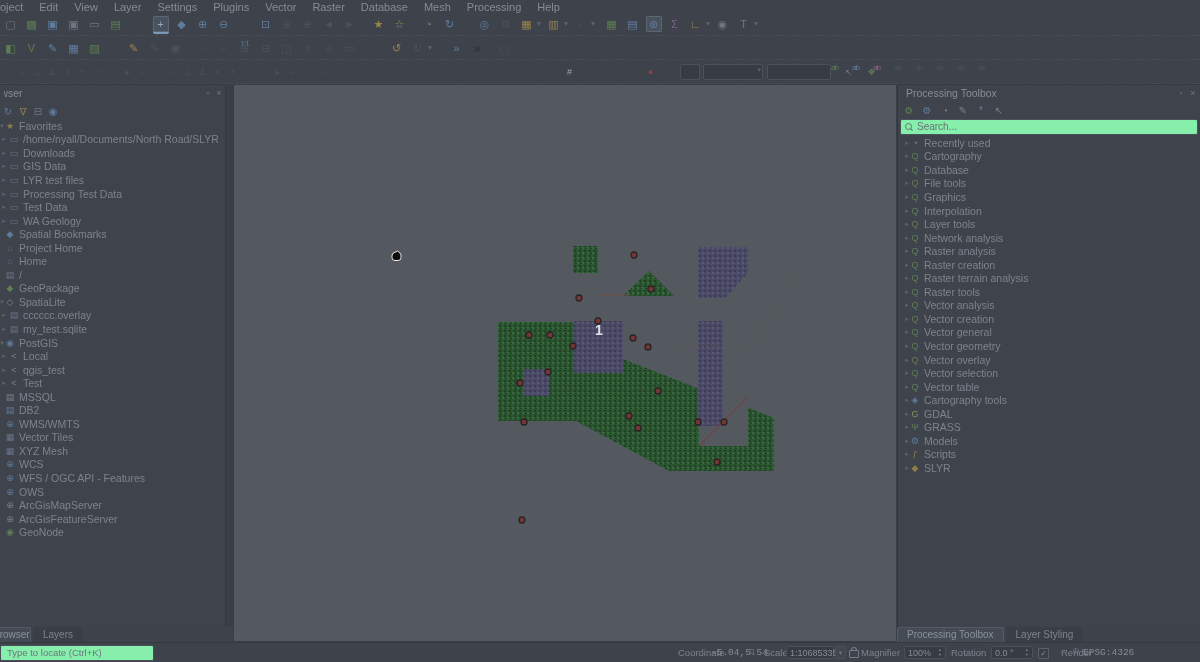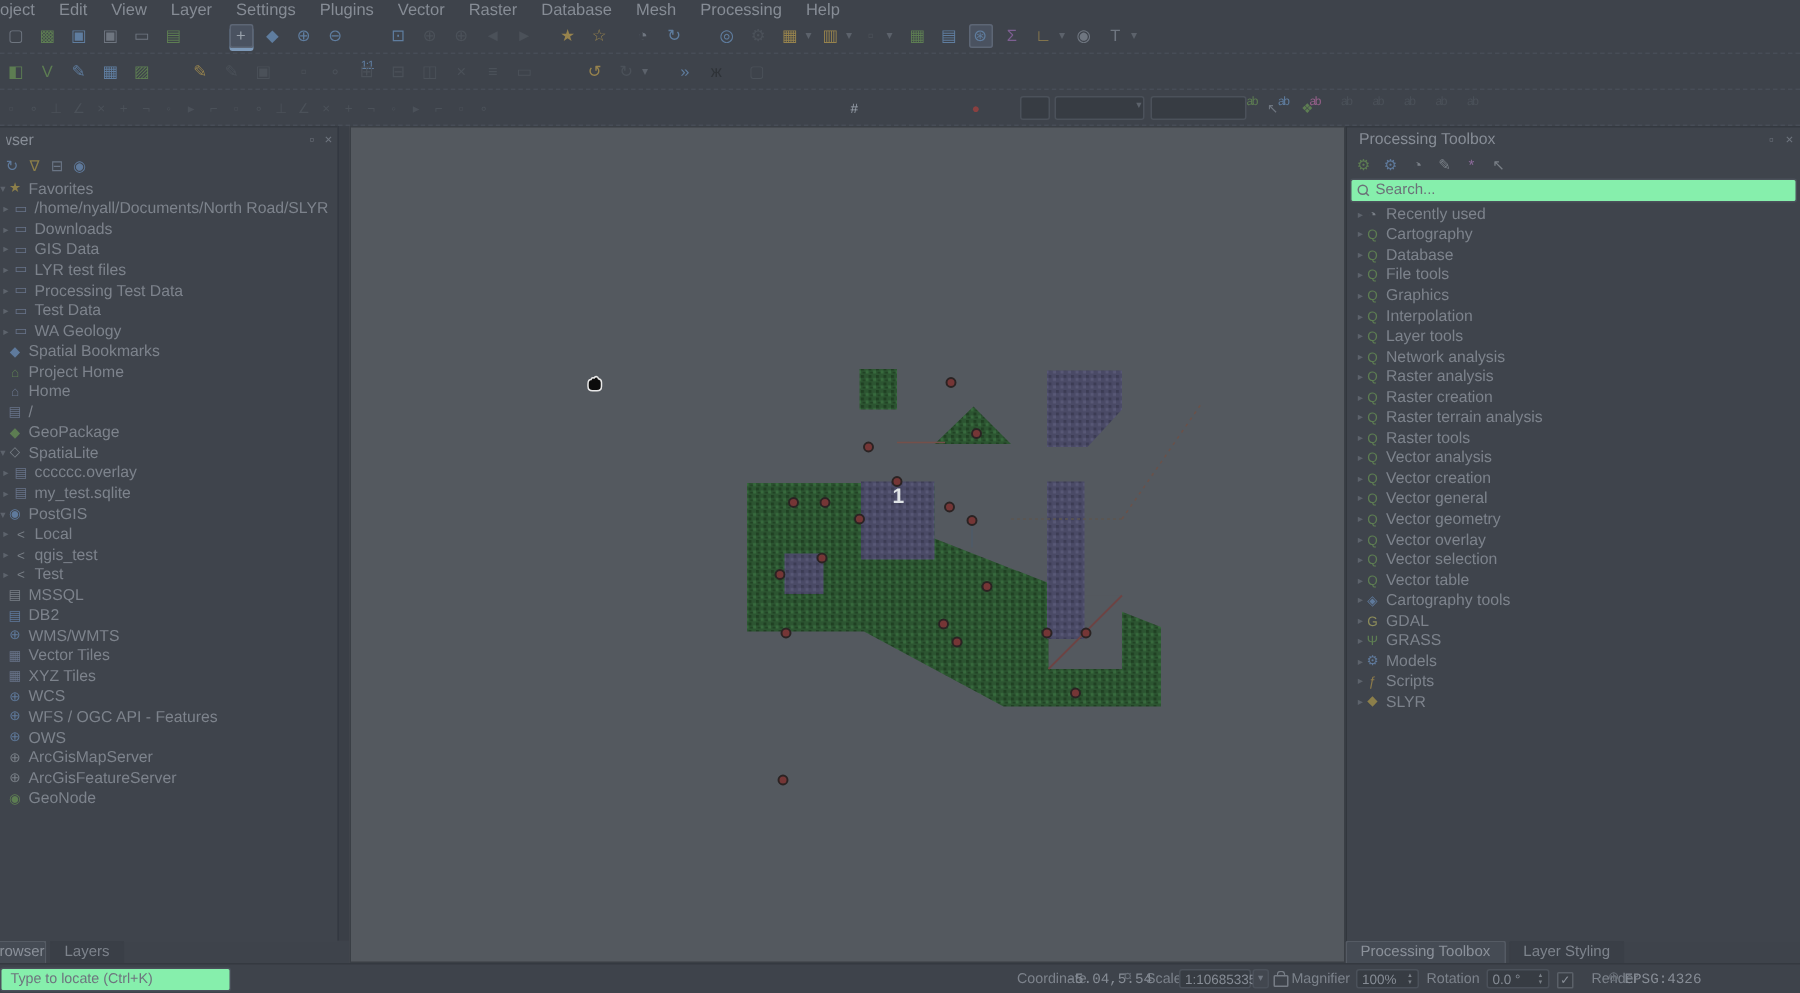--- a/index.html
+++ b/index.html
@@ -349,21 +349,21 @@
         <span class="tlabel">WMS/WMTS</span>
       </div>
       <div class="trow d0">
         <span class="arrow"></span>
         <span class="ticon" style="color: rgb(104, 116, 138);">▦</span>
         <span class="tlabel">Vector Tiles</span>
       </div>
       <div class="trow d0">
         <span class="arrow"></span>
         <span class="ticon" style="color: rgb(104, 116, 138);">▦</span>
-        <span class="tlabel">XYZ Tiles</span>
+        <span class="tlabel">XYZ Mesh</span>
       </div>
       <div class="trow d0">
         <span class="arrow"></span>
         <span class="ticon" style="color: rgb(95, 122, 156);">⊕</span>
         <span class="tlabel">WCS</span>
       </div>
       <div class="trow d0">
         <span class="arrow"></span>
         <span class="ticon" style="color: rgb(95, 122, 156);">⊕</span>
         <span class="tlabel">WFS / OGC API - Features</span>

